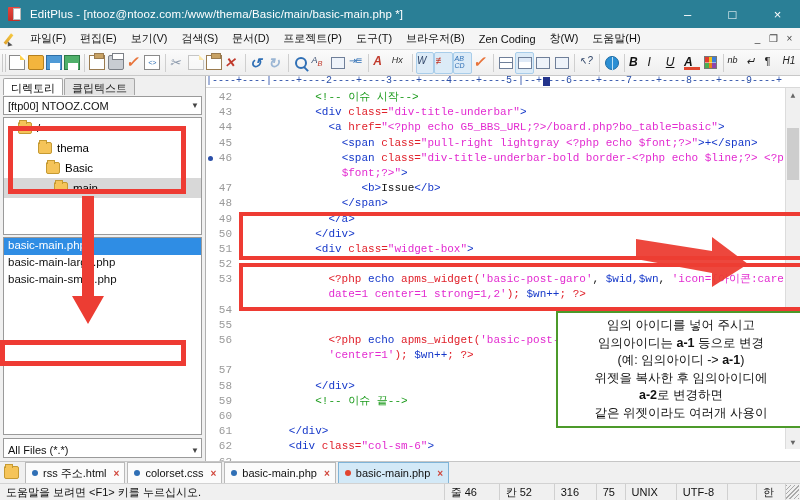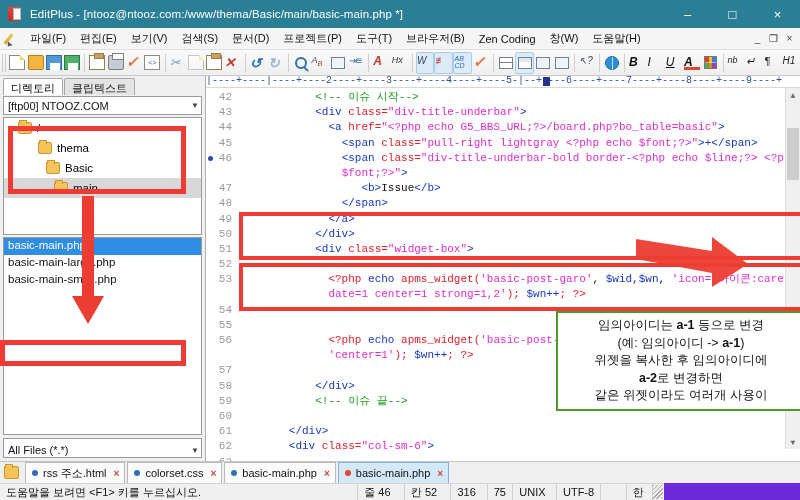--- a/index.html
+++ b/index.html
@@ -165,21 +165,21 @@
   .dticon:before{content:"";position:absolute;left:0;top:-3px;width:6px;height:3px;background:#f5c459;border:1px solid #c59a32;border-bottom:none;}
   .dtab { height:21px; display:flex; align-items:center; padding:0 5px 0 6px;
      border:1px solid #b9b9b9; border-bottom:none; background:#fbfbfb; font-size:11px;
      color:#111; margin-right:2px; white-space:nowrap; }
   .dtab.act { background:#d3e9f7; border-color:#7fb4d8; }
   .dtab .dot { width:6px; height:6px; border-radius:50%; background:#2f6fb5; margin-right:5px;}
   .dtab.act .dot { background:#e2452f; }
   .dtab .cx { margin-left:7px; color:#d0453a; font-size:10px; font-weight:bold;}
 
   
-  .status { position:absolute; top:483px; left:0; width:664px; height:17px;
+  .status { position:absolute; top:483px; left:0; width:800px; height:17px;
      background:#f0f0f0; border-top:1px solid #d2d2d2; display:flex; align-items:center;
      font-size:11px; color:#111; }
   .scell { height:16px; display:flex; align-items:center; padding:0 6px;
      border-right:1px solid #d0d0d0; white-space:nowrap; }
   .scell.msg { width:475px; }
   .scell.w55 { width:58px; }
   .scell.w45 { width:44px; }
   .scell.w52 { width:54px; }
   .scell.w30 { width:30px; }
   .grip { margin-left:auto; width:14px; height:14px; margin-right:1px;
@@ -447,20 +447,21 @@
       <div class="bluemark" style="top: 67.8px;"></div>
         </div>
 
       <div class="code-redbox" style="left:33px; top:136px; width:575px; height:48px;"></div>
       <div class="code-redbox" style="left:33px; top:187px; width:575px; height:48px;"></div>
       <svg class="arrow-down" width="120" height="60" viewBox="0 0 120 60" style="left:430px; top:155px;">
         <polygon points="0,8 76,20 76,6 112,33 76,56 76,42 0,28" fill="#ec3d33" opacity="0.95"></polygon>
       </svg>
 
       <div class="greenbox" style="left:350px; top:235px; width:250px;">
+        <div>임의 아이디를 넣어 주시고</div>
         <div>임의아이디는 <b>a-1</b> 등으로 변경</div>
         <div>(예: 임의아이디 -&gt; <b>a-1</b>)</div>
         <div>위젯을 복사한 후 임의아이디에</div>
         <div><b>a-2</b>로 변경하면</div>
         <div>같은 위젯이라도 여러개 사용이</div>
       </div>
     </div>
   </div>
 
   <div class="doctabs">

